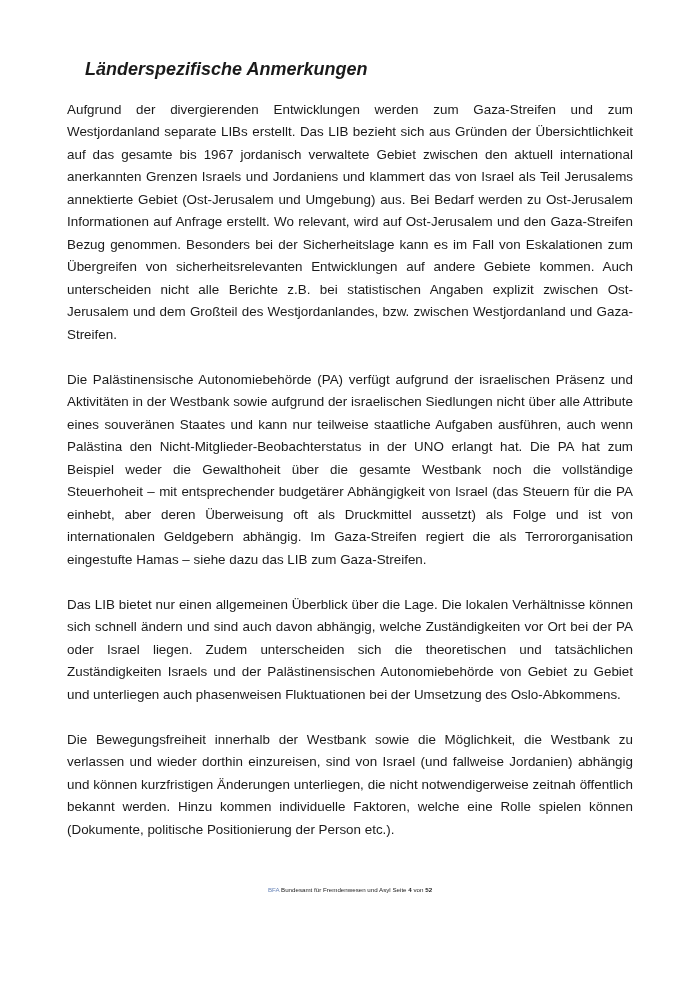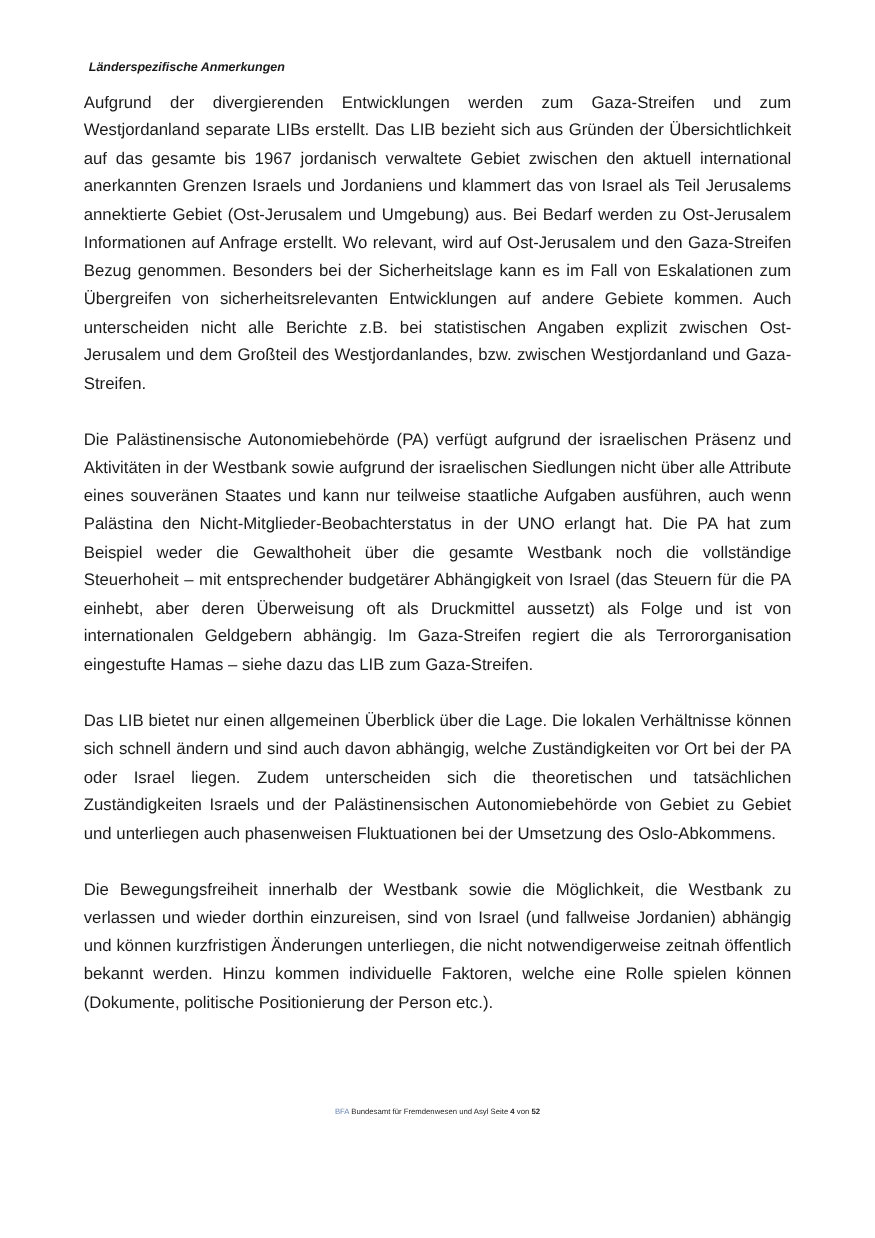--- a/index.html
+++ b/index.html
@@ -17,23 +17,23 @@
     }
     .page {
       position: absolute;
       left: 67px;
       top: 40px;
       width: 566px;
     }
     .heading {
       font-weight: bold;
       font-style: italic;
-      font-size: 10px;
+      font-size: 18px;
       line-height: 22.5px;
-      margin: 4px;
+      margin: 18px;
     }
     .para {
       font-size: 13.4px;
       line-height: 22.5px;
       text-align: justify;
       margin: 0 0 22.5px 0;
     }
     .para.first {
       margin-top: 0;
     }

